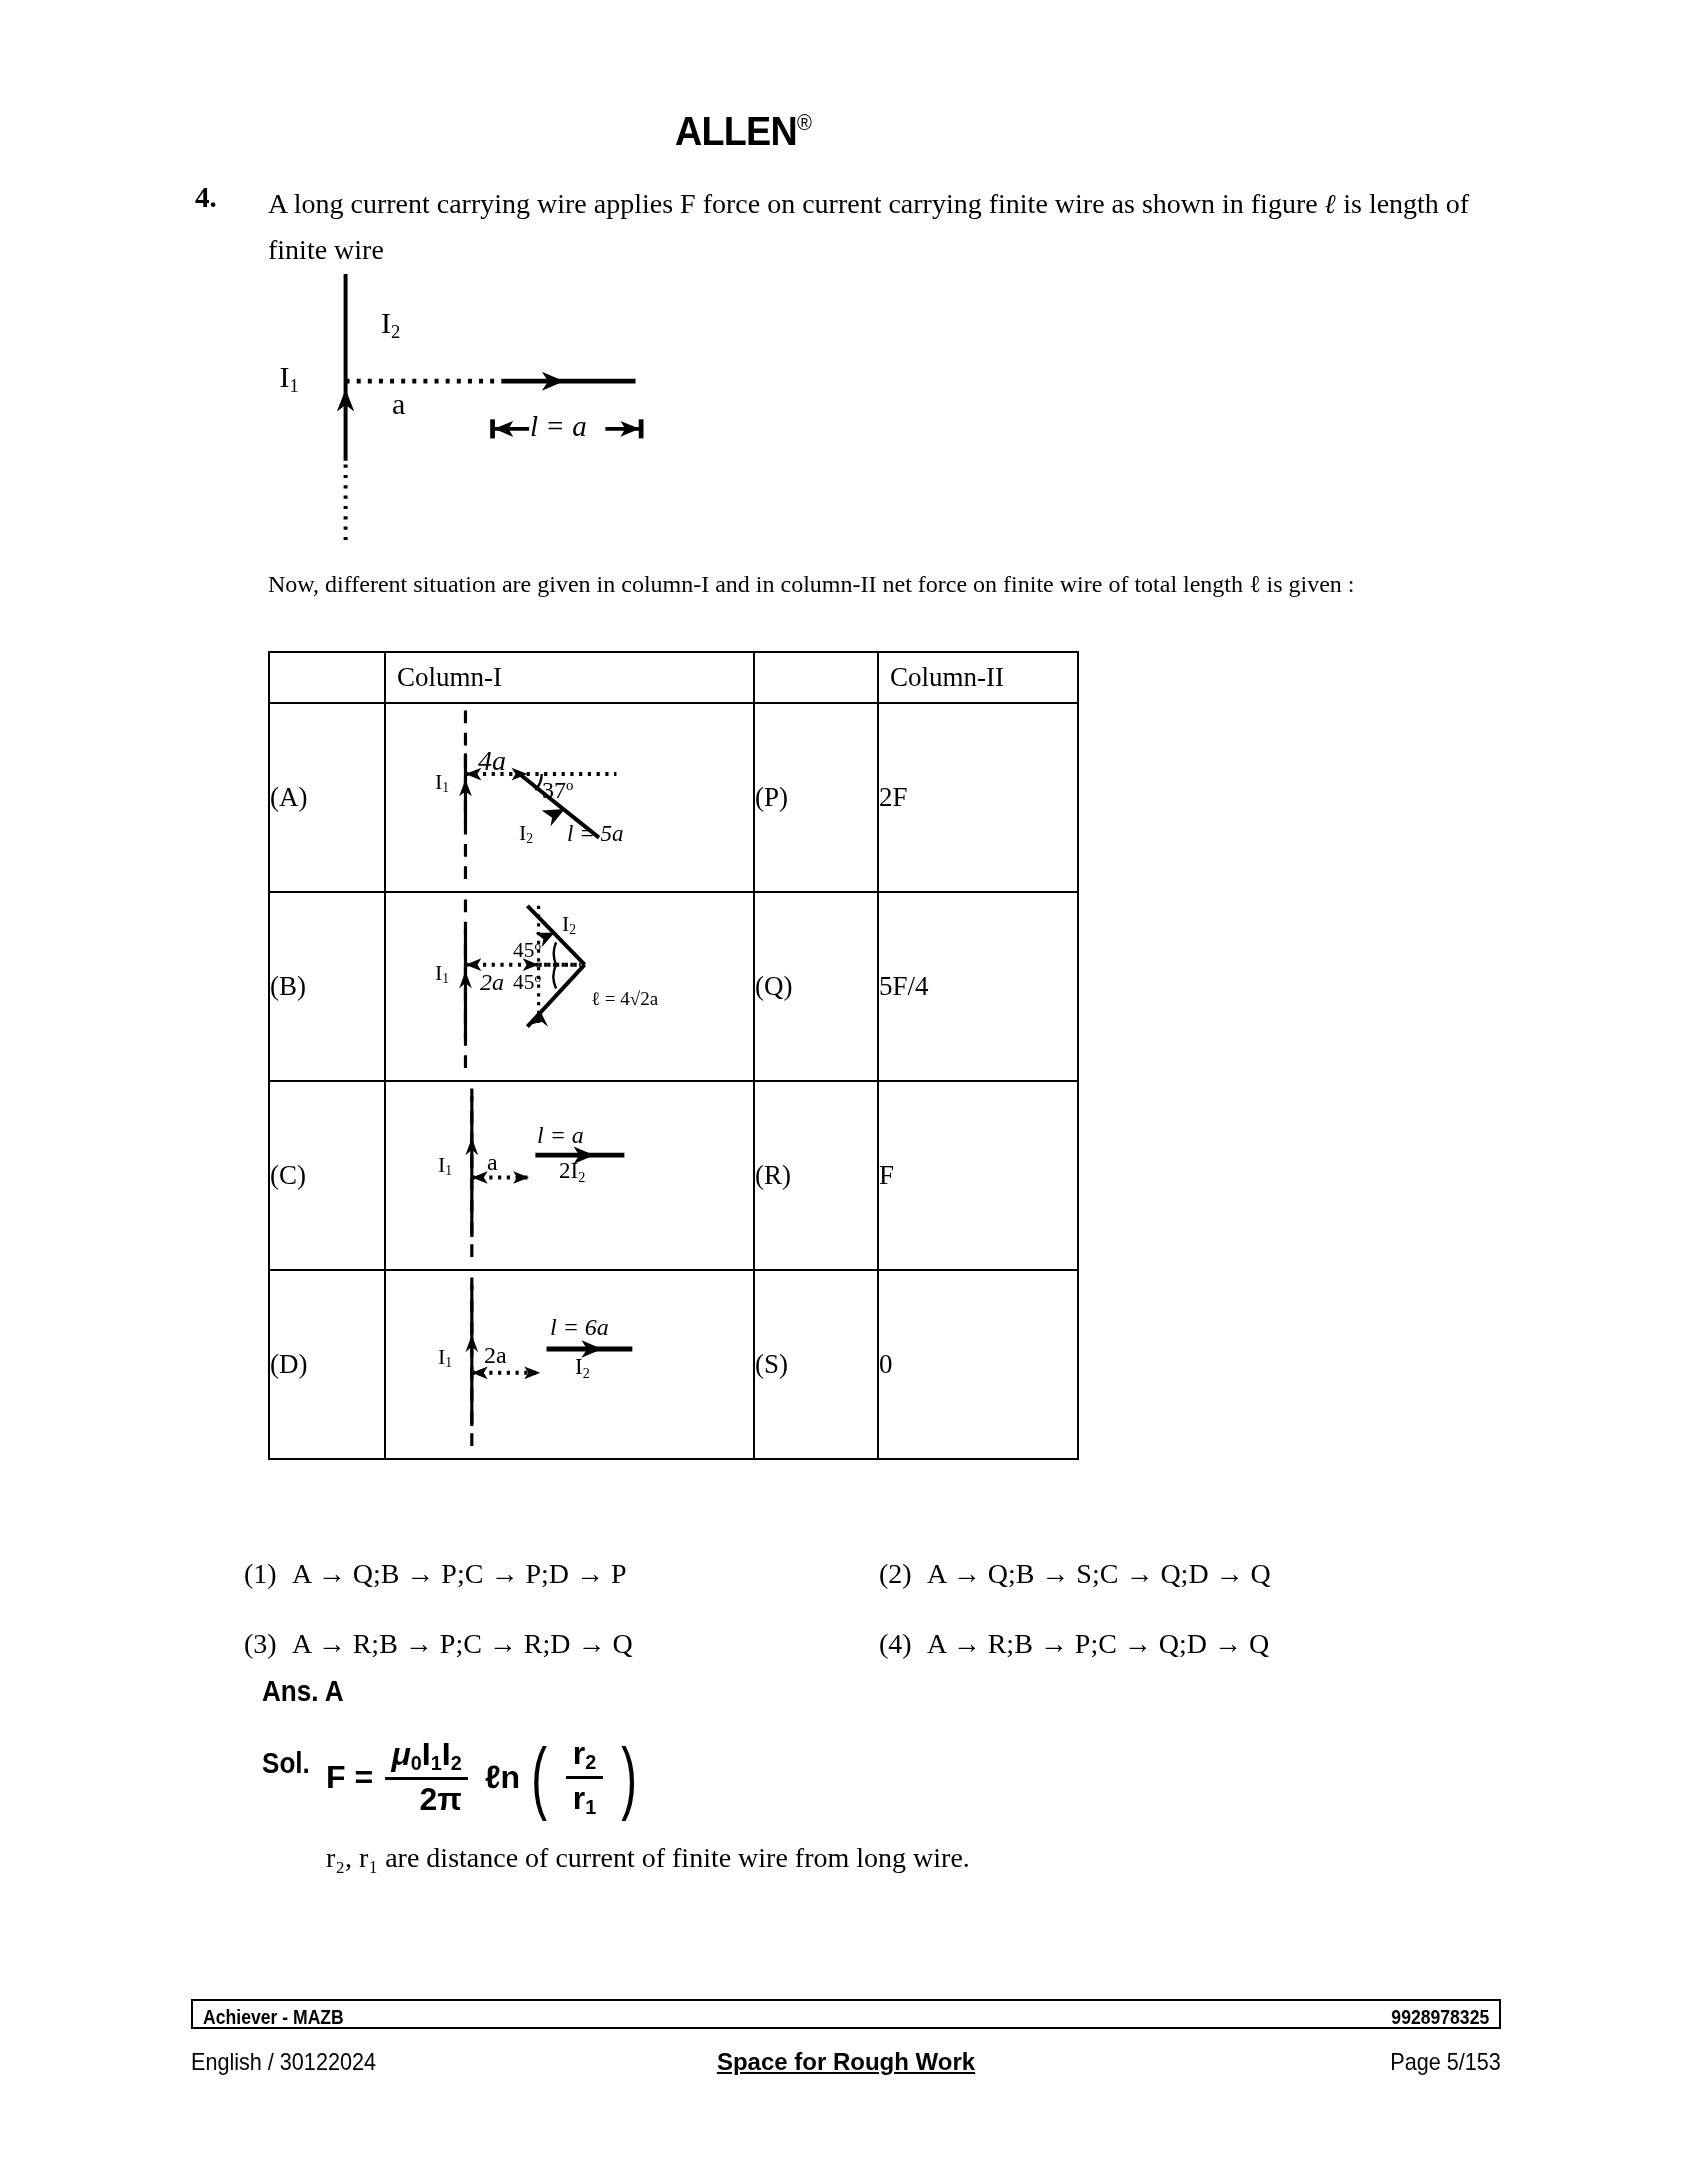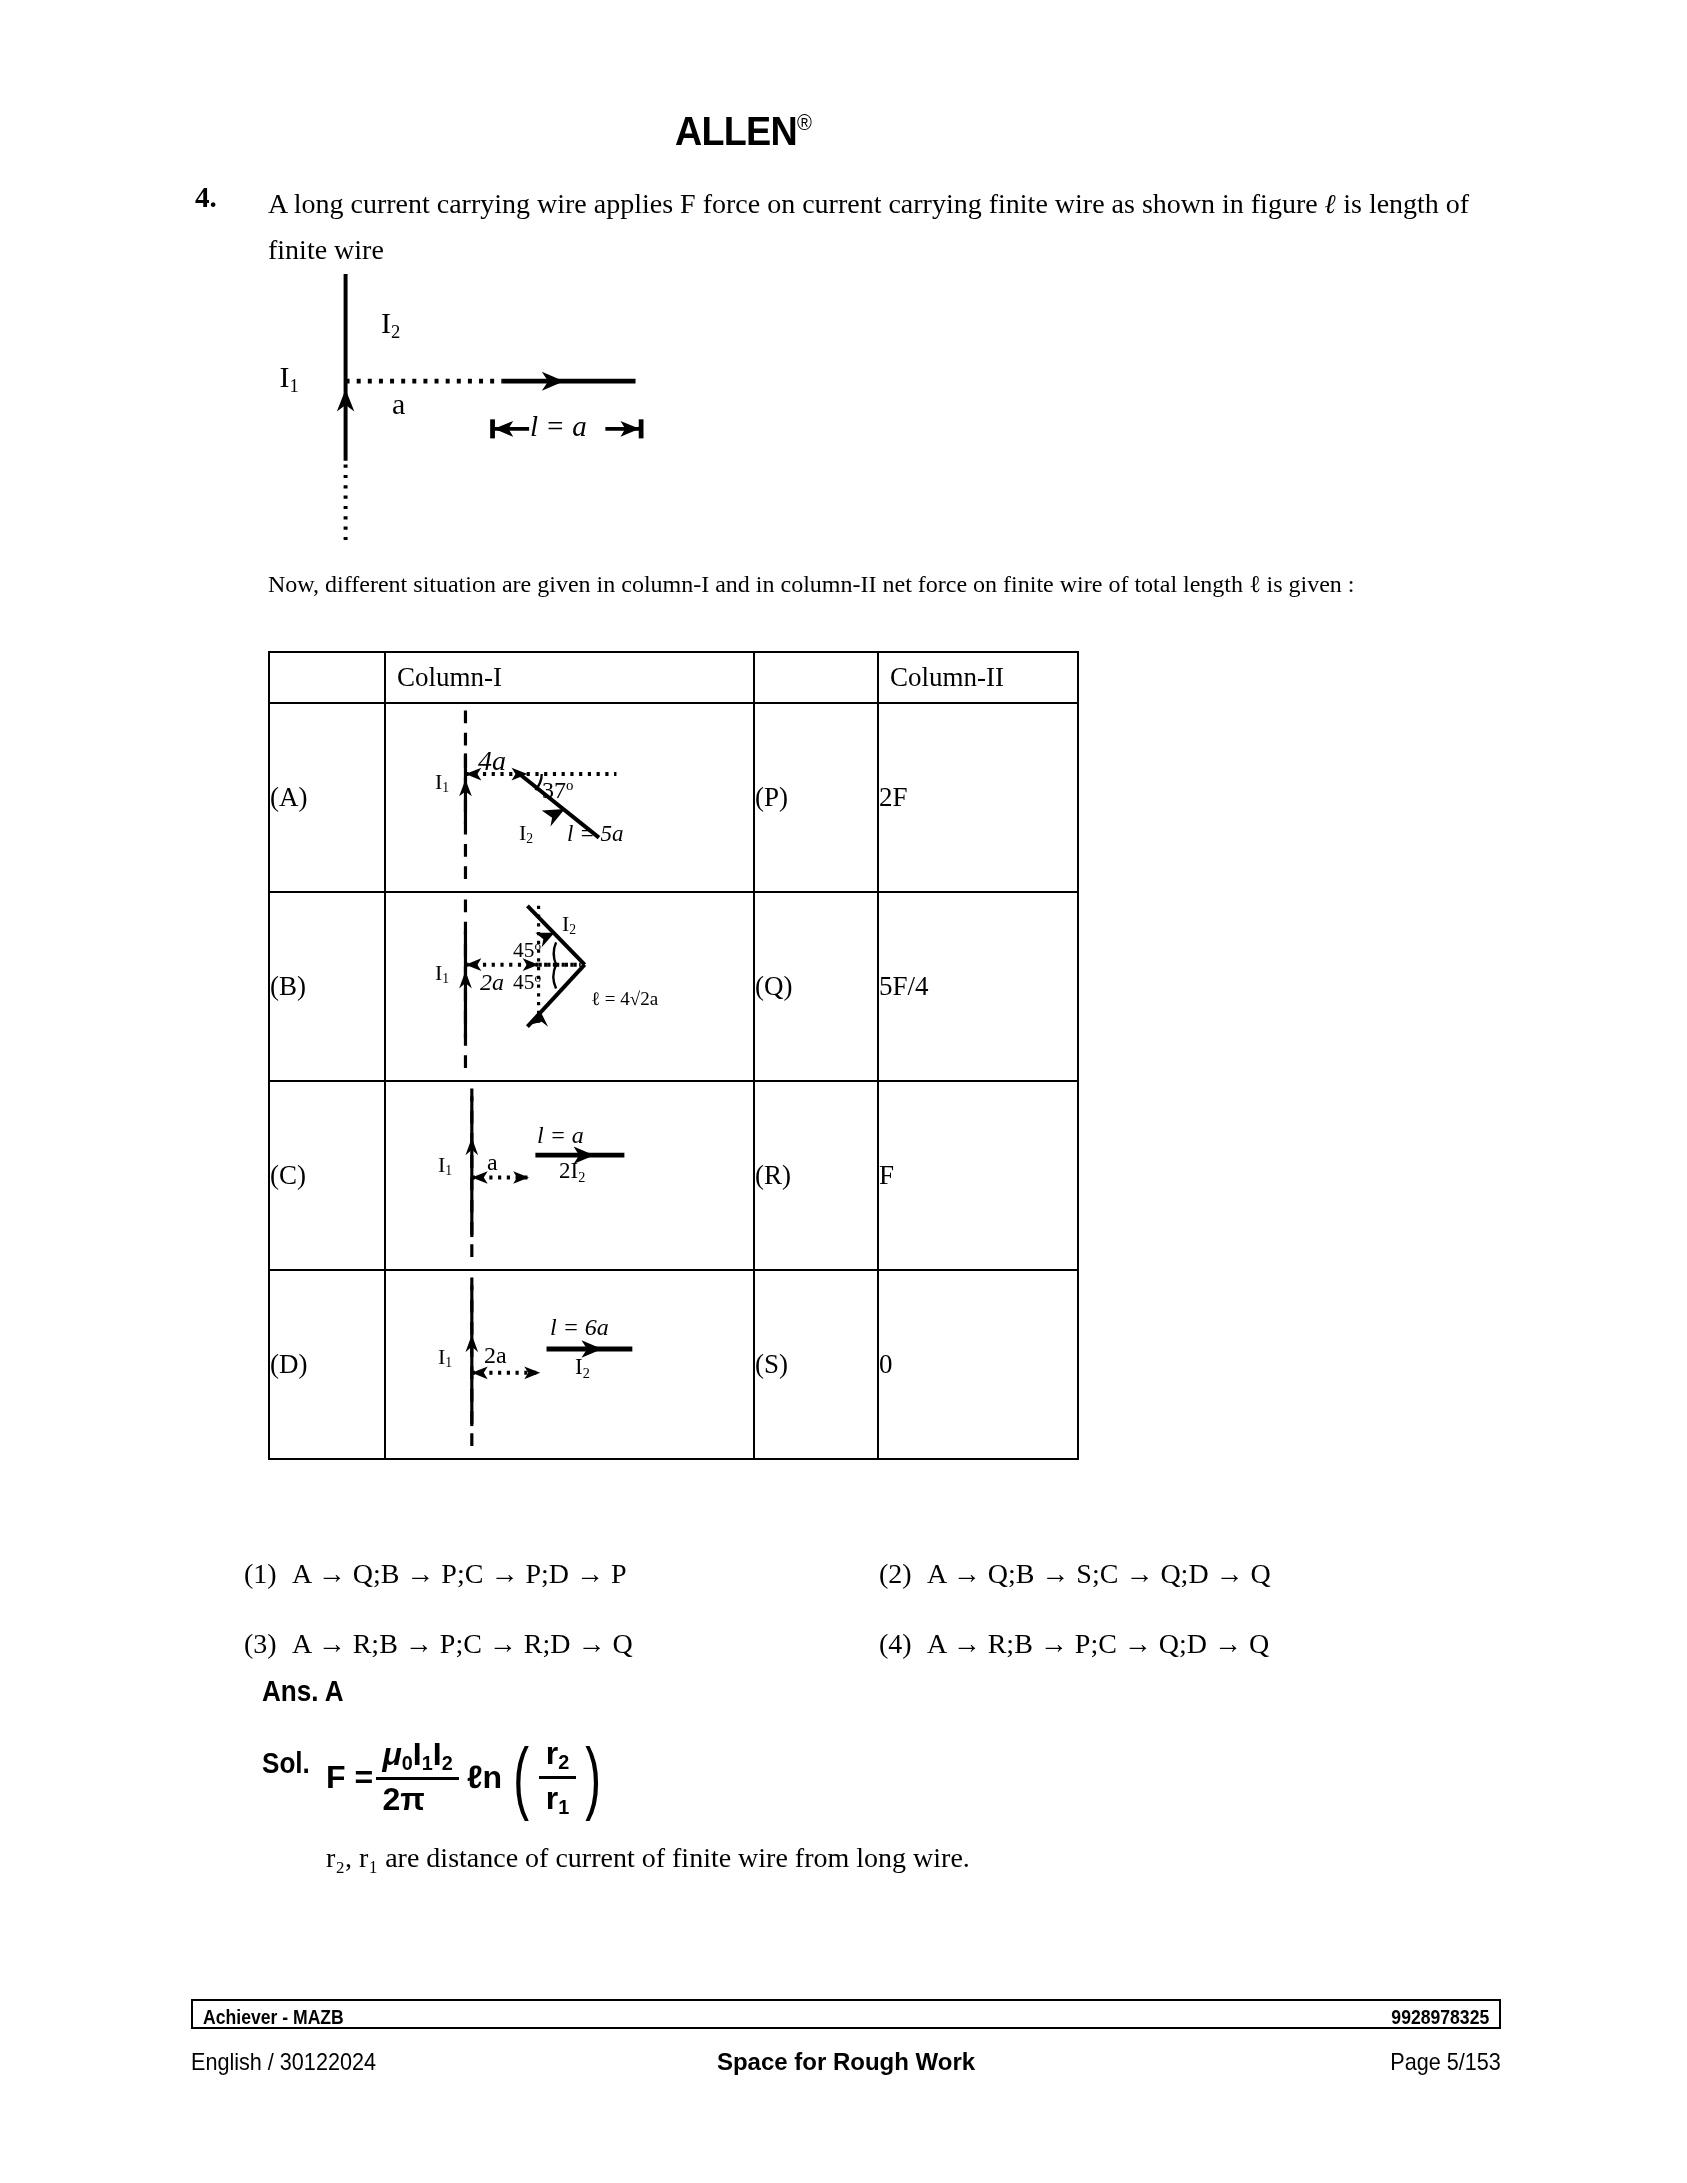--- a/index.html
+++ b/index.html
@@ -155,23 +155,23 @@
     top: 1735px;
     font-family: "Liberation Sans", sans-serif;
     font-weight: bold;
     font-size: 32px;
     display: flex;
     align-items: center;
   }
   .frac {
     display: inline-flex;
     flex-direction: column;
-    align-items: flex-start;
+    align-items: flex-end;
     vertical-align: middle;
-    margin: 0 3px;
+    margin: 0 12px;
   }
   .frac .top { padding: 0 6.4px 1.6px 6.4px; }
   .frac .bar { width: 100%; height: 3.2px; background: #000; }
   .frac .bot { padding: 1.6px 6.4px 0 6.4px; }
   .paren {
     font-size: 79px;
     font-weight: normal;
     line-height: 0.62;
     margin: 0 1.6px;
     transform: scaleX(0.6);
@@ -223,21 +223,21 @@
     height: 40px;
     font-family: "Liberation Sans", sans-serif;
     font-size: 24px;
   }
   .foot-line .fl {
     position: absolute; left: 0; top: 0;
     transform: scaleX(0.9); transform-origin: left center;
   }
   .foot-line .fc {
     position: absolute; left: 0; right: 0; top: 0;
-    text-align: center; font-weight: bold;
+    text-align: center; font-weight: bold; text-decoration: underline;
   }
   .foot-line .fr {
     position: absolute; right: 0; top: 0;
     transform: scaleX(0.9); transform-origin: right center;
   }
 
   svg text { font-family: "Liberation Serif", serif; }
 </style>
 </head>
 <body>

